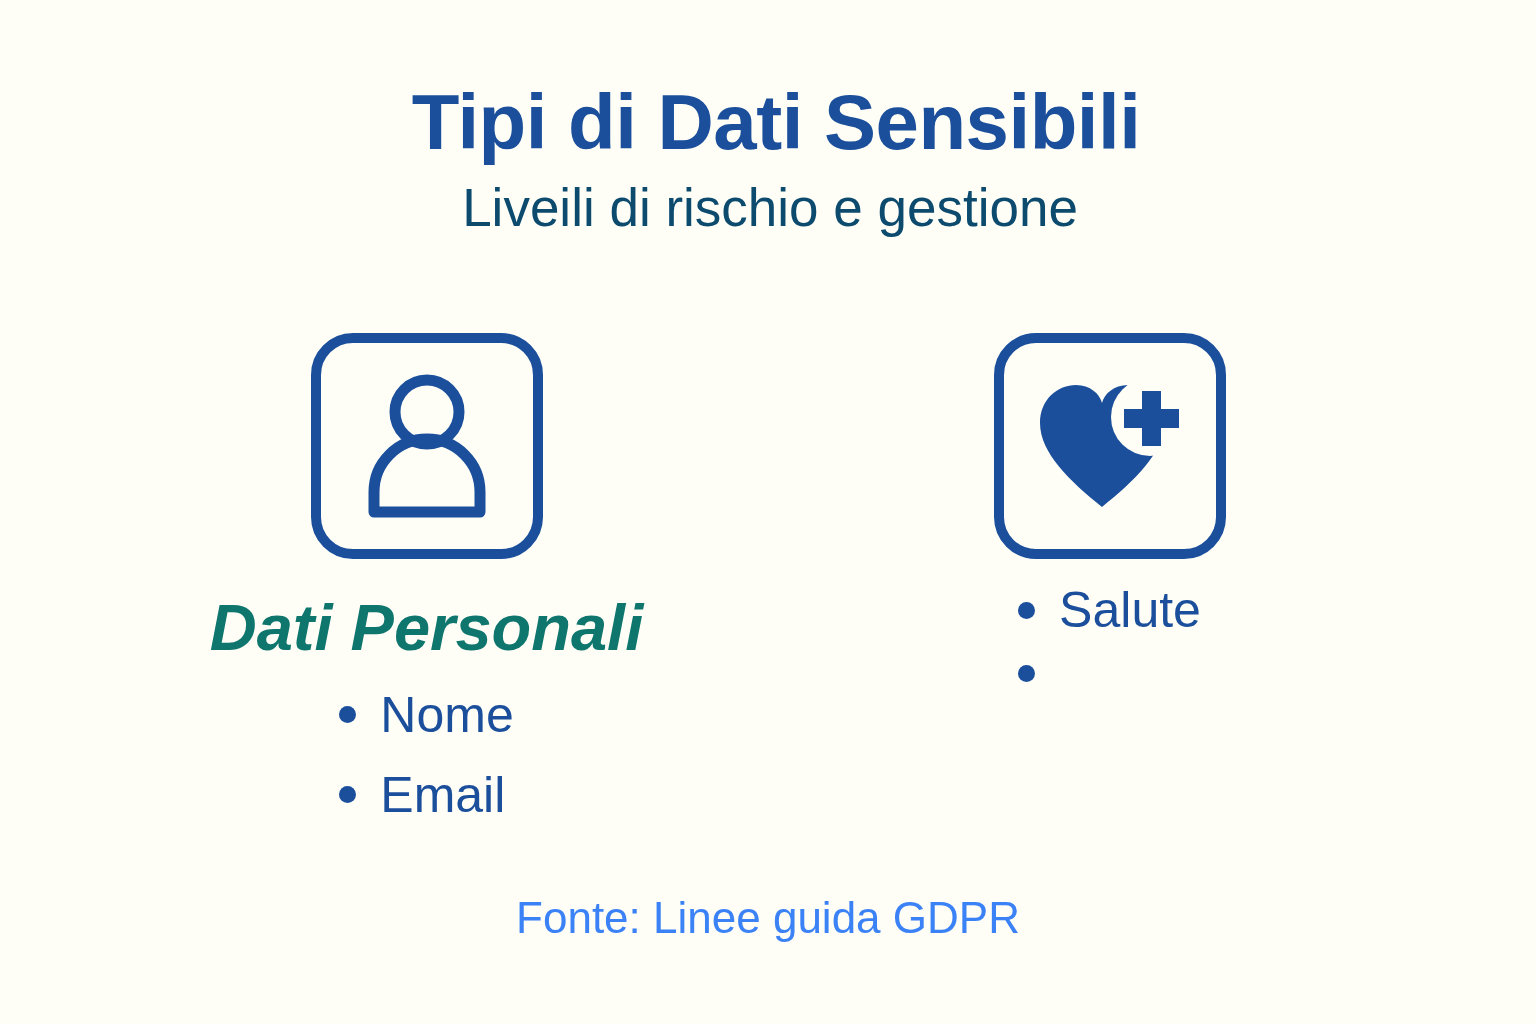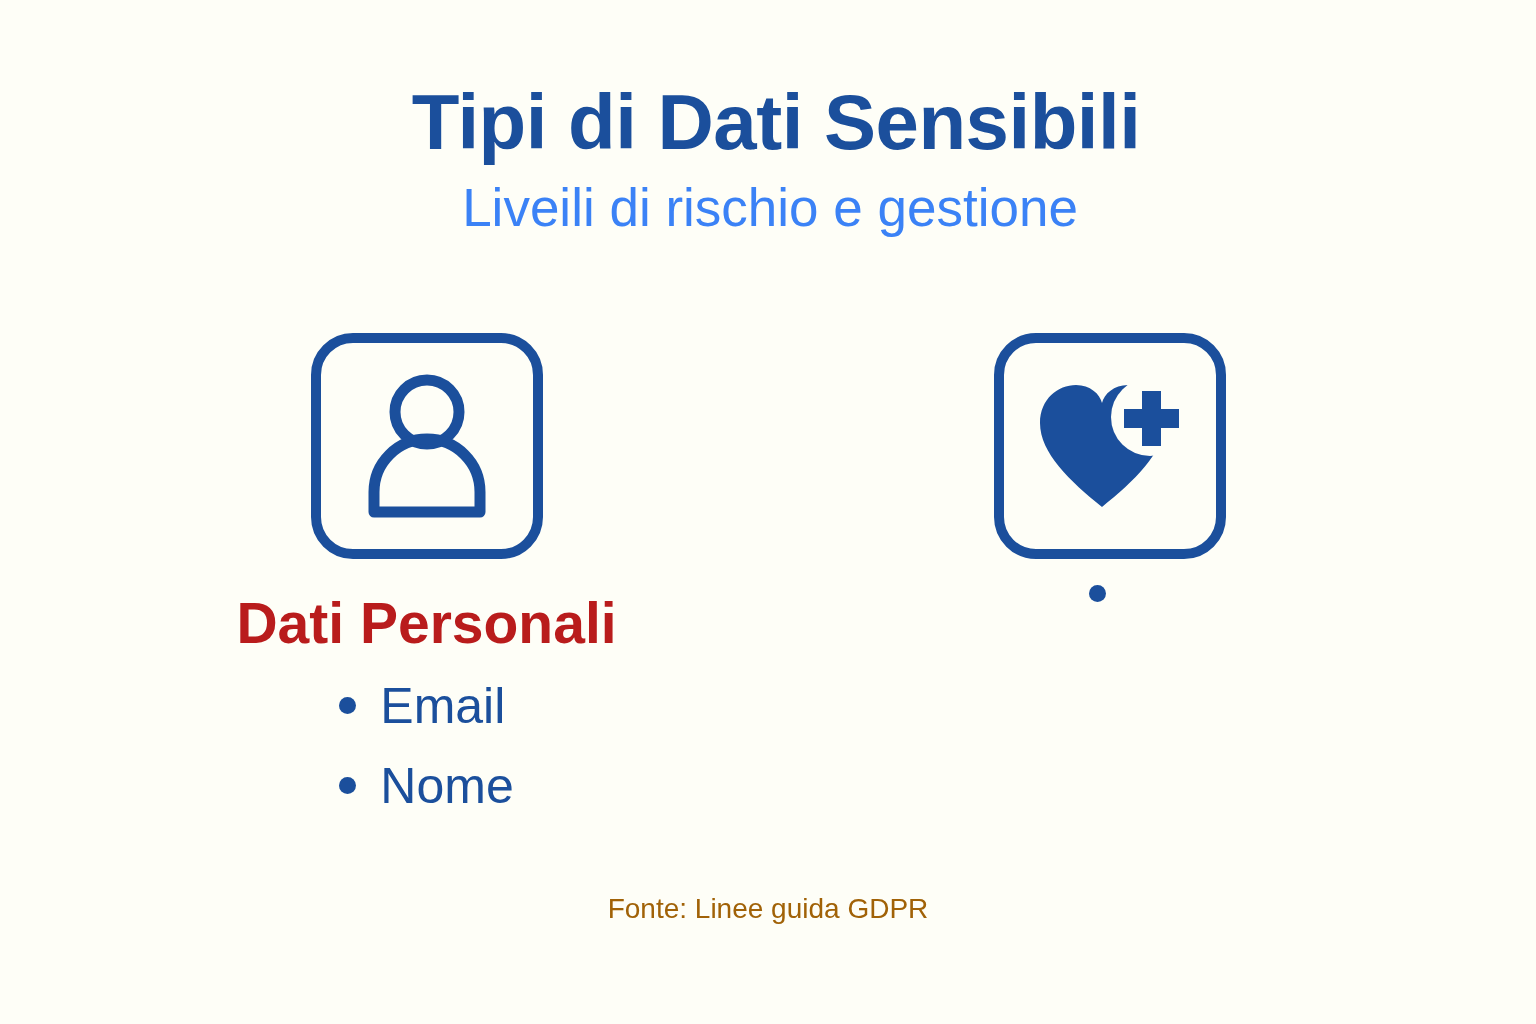--- a/index.html
+++ b/index.html
@@ -35,21 +35,21 @@
     font-weight: bold;
     color: #1b4f9c;
     letter-spacing: -0.5px;
     line-height: 1.04;
     margin: 0;
     white-space: nowrap;
   }
   .subtitle {
     font-size: 53px;
     font-weight: normal;
-    color: #3b82f6;
+    color: #0c4a6e;
     line-height: 1.1;
     margin: 16px 12px 0 0;
     white-space: nowrap;
   }
 
   
   .columns {
     position: absolute;
     top: 333px;
     left: 0;
@@ -73,25 +73,26 @@
     border-radius: 42px;
     box-sizing: border-box;
     display: flex;
     align-items: center;
     justify-content: center;
     background: transparent;
   }
 
   .category-title {
     margin-top: 33px;
-    font-size: 57px;
+    font-size: 65px;
     font-weight: bold;
-    color: #b91c1c;
+    color: #0f766e;
     line-height: 1.1;
     white-space: nowrap;
+    font-style: italic;
   }
 
   .bullet-list {
     list-style: none;
     margin: 26px 0 0 0;
     padding: 0;
   }
   .bullet-item {
     display: flex;
     align-items: center;
@@ -112,22 +113,22 @@
 
   
   .footer {
     position: absolute;
     top: 894px;
     left: 0;
     width: 1536px;
     text-align: center;
   }
   .source-note {
-    font-size: 28px;
-    color: #a16207;
+    font-size: 44px;
+    color: #3b82f6;
     line-height: 1.1;
     white-space: nowrap;
   }
 </style>
 </head>
 <body>
 
 <div class="infographic">
 
   <div class="header">
@@ -146,25 +147,25 @@
             <path d="M14 142 L14 122 A53 53 0 0 1 120 122 L120 142 Z" fill="none" stroke="#1b4f9c" stroke-width="11" stroke-linejoin="round"></path>
           </svg>
         </span>
       </div>
 
       <div class="category-title">Dati Personali</div>
 
       <ul class="bullet-list">
         <li class="bullet-item">
           <span class="bullet-dot"></span>
+          <span>Nome</span>
+        </li>
+        <li class="bullet-item">
+          <span class="bullet-dot"></span>
           <span>Email</span>
-        </li>
-        <li class="bullet-item">
-          <span class="bullet-dot"></span>
-          <span>Nome</span>
         </li>
       </ul>
     </div>
 
     <div class="column right">
 
       <div class="icon-box">
         <span>
           <svg width="152" height="142" viewBox="0 0 152 142" xmlns="http://www.w3.org/2000/svg">
             <defs>
@@ -182,20 +183,24 @@
                      C 130 80, 100 108, 68 134 Z" fill="#1b4f9c" mask="url(#heartNotch)"></path>
             <path d="M108 18 h19 v18 h18 v19 h-18 v18 h-19 v-18 h-18 v-19 h18 z" fill="#1b4f9c"></path>
           </svg>
         </span>
       </div>
 
 
       <ul class="bullet-list">
         <li class="bullet-item">
           <span class="bullet-dot"></span>
+          <span>Salute</span>
+        </li>
+        <li class="bullet-item">
+          <span class="bullet-dot"></span>
         </li>
       </ul>
     </div>
 
   </div>
 
   <div class="footer">
     <span class="source-note">Fonte: Linee guida GDPR</span>
   </div>
 

